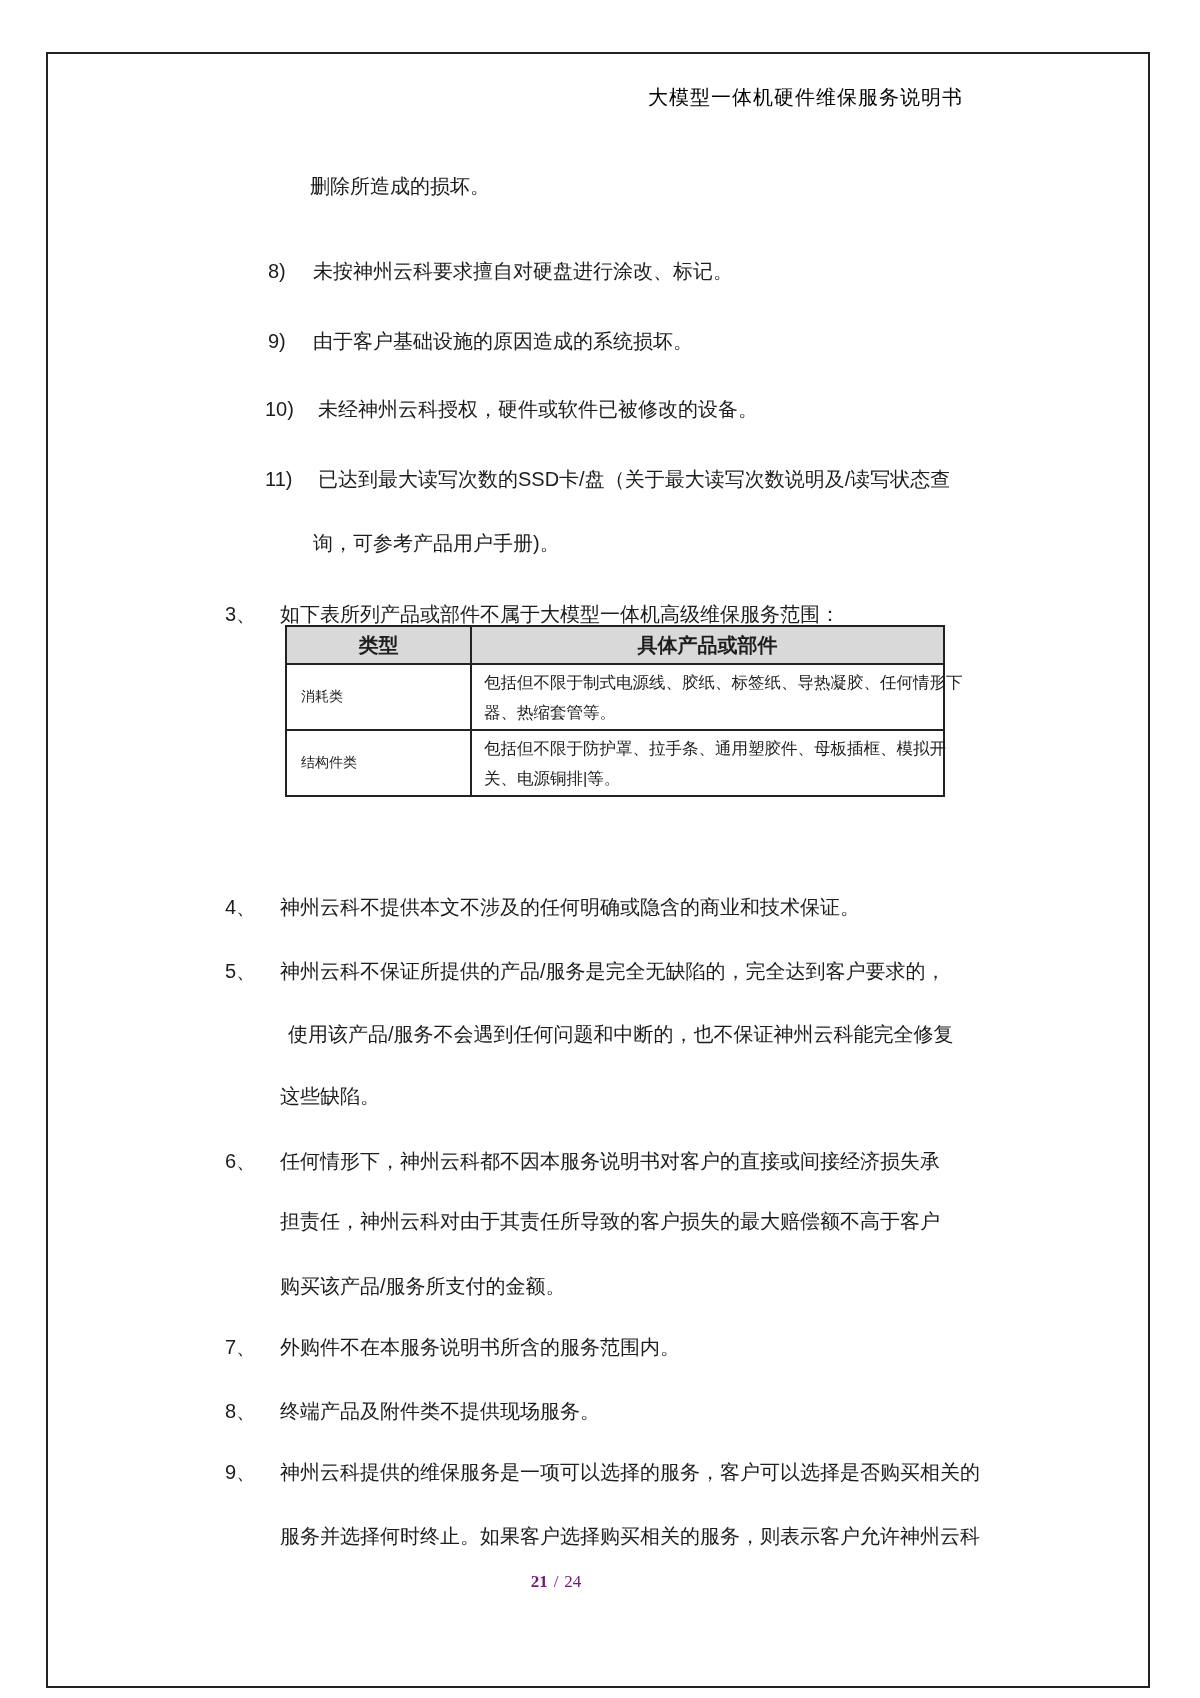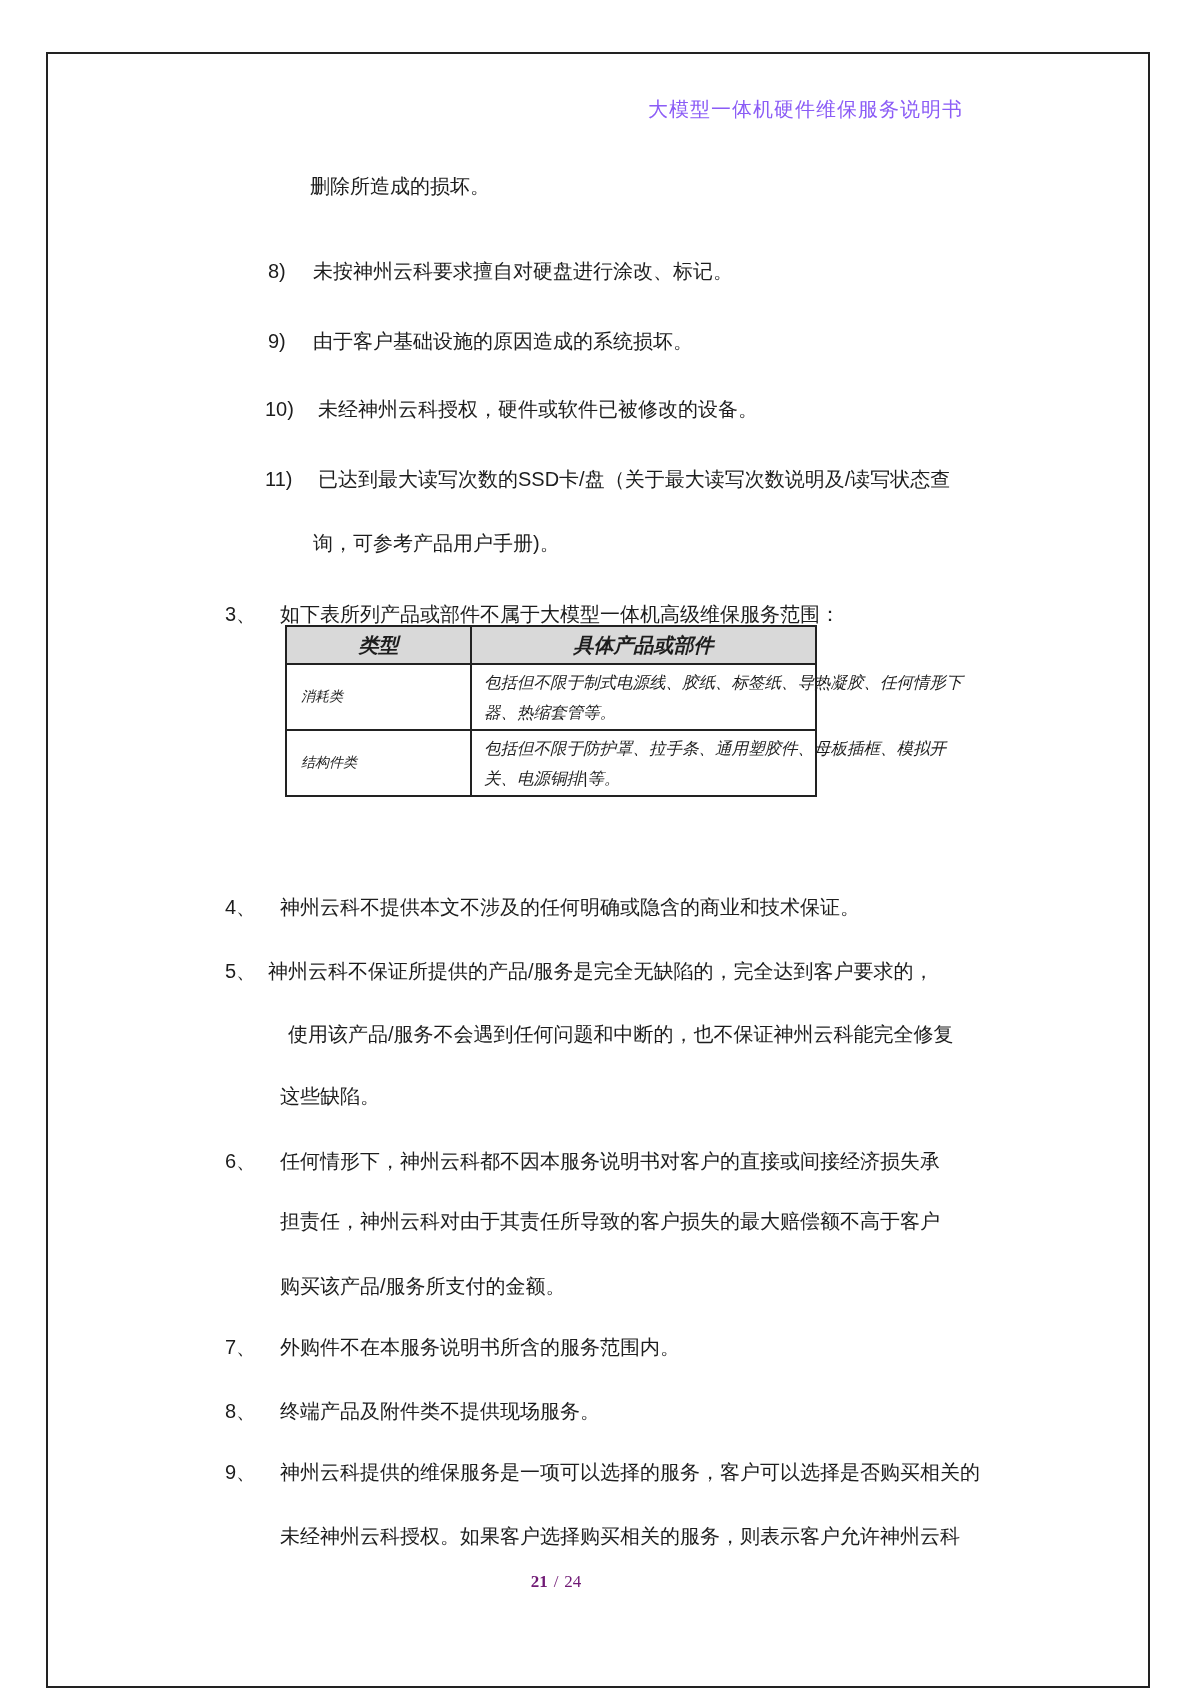--- a/index.html
+++ b/index.html
@@ -8,29 +8,29 @@
     font-family:"Liberation Sans","DejaVu Sans",sans-serif;
     color:#1d1d1d; overflow:hidden;
   }
   .page-border {
     position:absolute; left:46px; top:52px; width:1104px; height:1636px;
     border:2px solid #222222; box-sizing:border-box;
   }
   .header-title {
     position:absolute; top:84px; right:237px;
     font-family:"Liberation Serif","DejaVu Serif",serif;
-    font-size:20px; letter-spacing:1px; color:#8b5cf6; white-space:nowrap;margin-top:12px;
+    font-size:20px; letter-spacing:1px; color:#000000; white-space:nowrap;
   }
   .num, .txt {
     position:absolute; font-size:20px; line-height:28px;
     white-space:nowrap; color:#1d1d1d;margin-top:24px;
   }
   .tbl {
-    position:absolute; left:285px; top:625px; width:532px;
-    border-collapse:collapse; table-layout:fixed;font-style:italic;
+    position:absolute; left:285px; top:625px; width:660px;
+    border-collapse:collapse; table-layout:fixed;
   }
   .tbl th, .tbl td {
     border:2px solid #222222; box-sizing:border-box;
   }
   .tbl th {
     background:#d9d9d9; font-size:20px; font-weight:bold;
     height:38px; text-align:center; padding:0;
   }
   .tbl td.c1 {
     font-size:14px; padding:4px 6px 4px 14px; vertical-align:middle;
@@ -97,34 +97,34 @@
         <div class="dl">关、电源铜排|等。</div>
       </td>
     </tr>
   </tbody>
 </table>
 
 <div class="num" style="left:225px;top:869px">4、</div>
 <div class="txt" style="left:280px;top:869px">神州云科不提供本文不涉及的任何明确或隐含的商业和技术保证。</div>
 
 <div class="num" style="left:225px;top:933px">5、</div>
-<div class="txt" style="left:268px;top:933px">神州云科不保证所提供的产品/服务是完全无缺陷的，完全达到客户要求的，</div>
+<div class="txt" style="left:280px;top:933px">神州云科不保证所提供的产品/服务是完全无缺陷的，完全达到客户要求的，</div>
 <div class="txt" style="left:288px;top:996px">使用该产品/服务不会遇到任何问题和中断的，也不保证神州云科能完全修复</div>
 <div class="txt" style="left:280px;top:1058px">这些缺陷。</div>
 
 <div class="num" style="left:225px;top:1123px">6、</div>
 <div class="txt" style="left:280px;top:1123px">任何情形下，神州云科都不因本服务说明书对客户的直接或间接经济损失承</div>
 <div class="txt" style="left:280px;top:1183px">担责任，神州云科对由于其责任所导致的客户损失的最大赔偿额不高于客户</div>
 <div class="txt" style="left:280px;top:1248px">购买该产品/服务所支付的金额。</div>
 
 <div class="num" style="left:225px;top:1309px">7、</div>
 <div class="txt" style="left:280px;top:1309px">外购件不在本服务说明书所含的服务范围内。</div>
 
 <div class="num" style="left:225px;top:1373px">8、</div>
 <div class="txt" style="left:280px;top:1373px">终端产品及附件类不提供现场服务。</div>
 
 <div class="num" style="left:225px;top:1434px">9、</div>
 <div class="txt" style="left:280px;top:1434px">神州云科提供的维保服务是一项可以选择的服务，客户可以选择是否购买相关的</div>
-<div class="txt" style="left:280px;top:1498px">未经神州云科授权。如果客户选择购买相关的服务，则表示客户允许神州云科</div>
+<div class="txt" style="left:280px;top:1498px">服务并选择何时终止。如果客户选择购买相关的服务，则表示客户允许神州云科</div>
 
 <div class="footer">
   <span class="pg">21</span><span>/</span><span>24</span>
 </div>
 
 </body></html>

